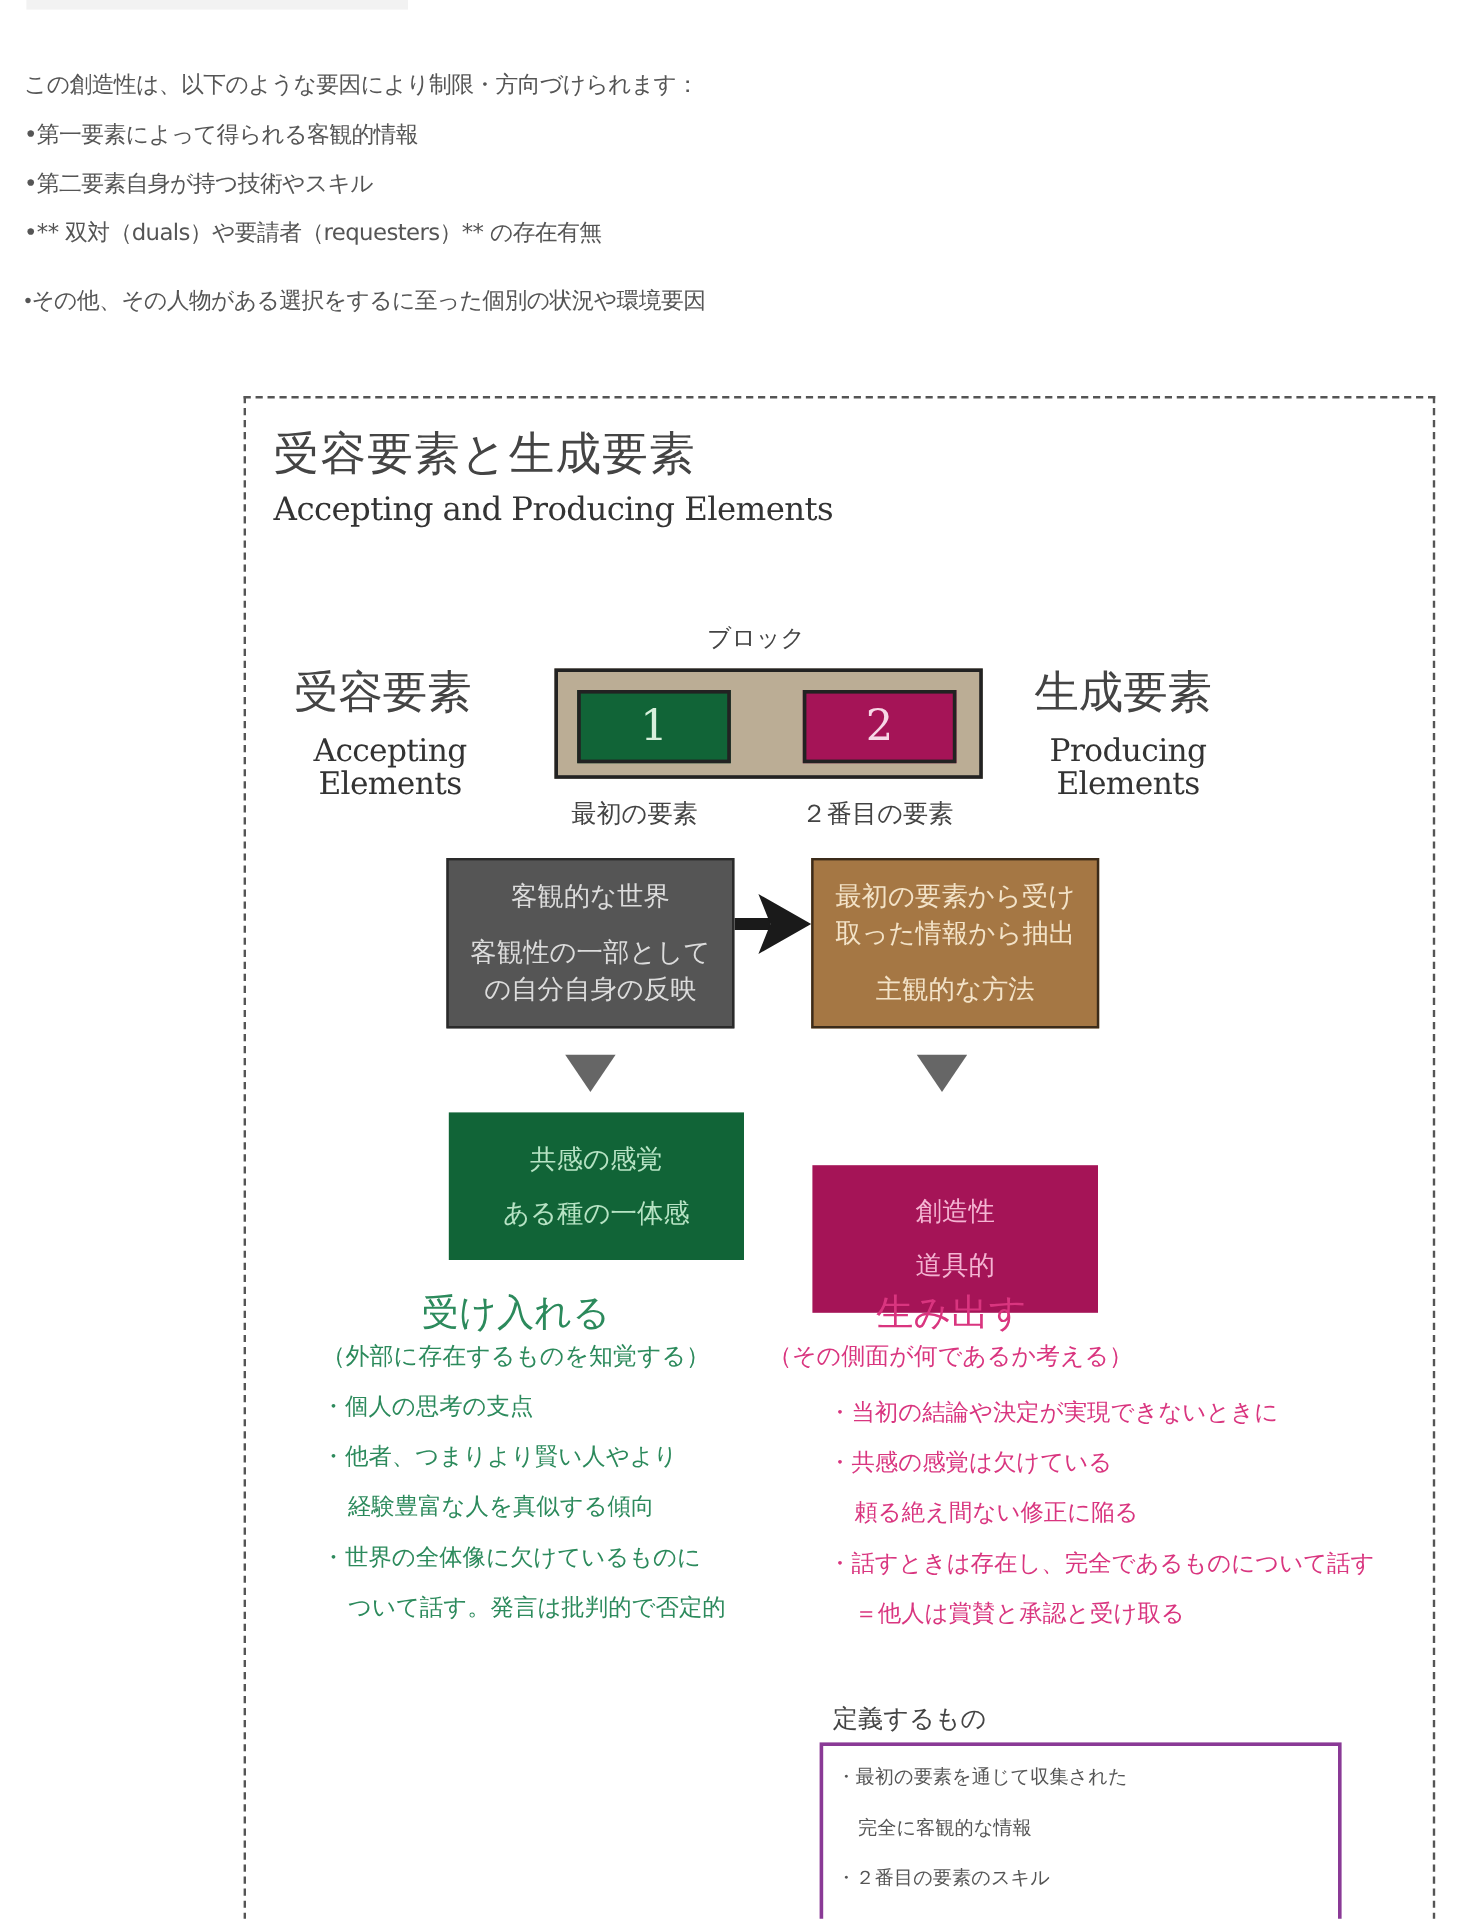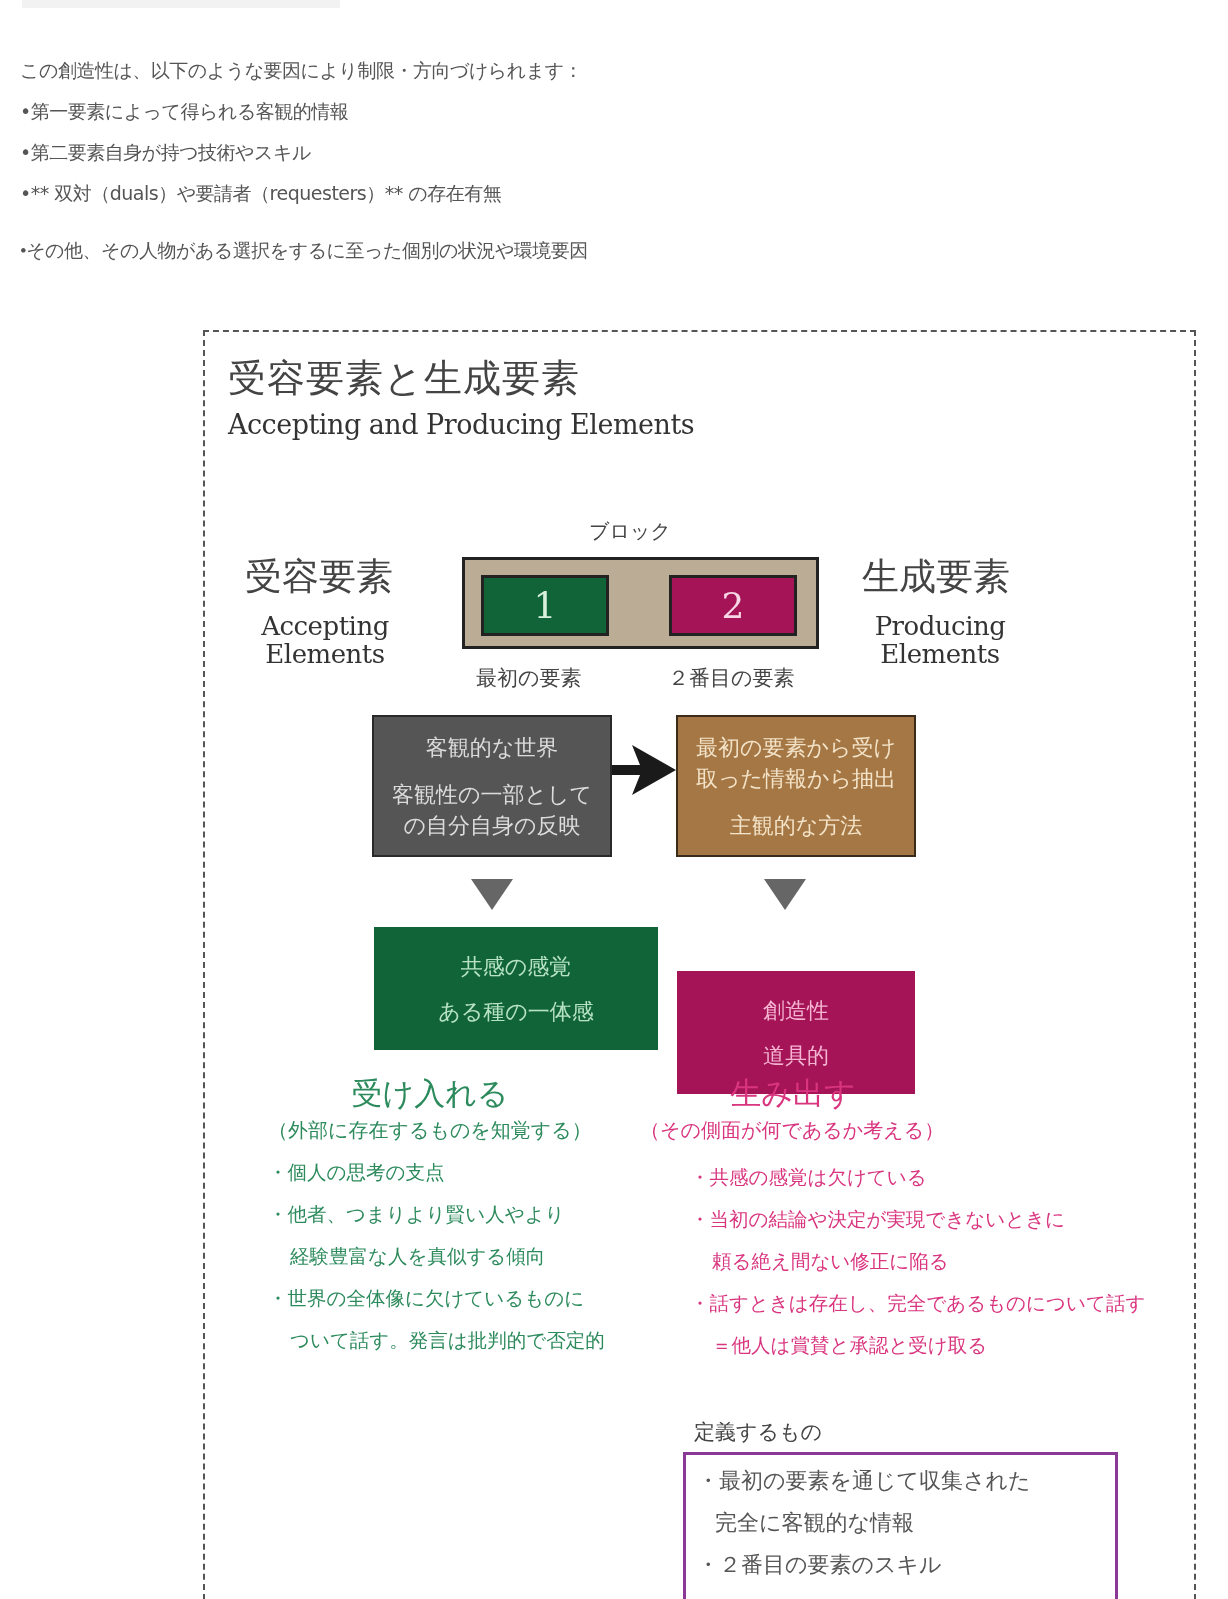--- a/index.html
+++ b/index.html
@@ -27,37 +27,37 @@
   .elem-caption { top: 664px; font-size: 21px; color: #444; white-space: nowrap; }
   .box { display: flex; flex-direction: column; align-items: center; justify-content: center;
          text-align: center; box-sizing: border-box; }
   .box-gray { left: 372px; top: 715px; width: 240px; height: 142px; background: #555555; border: 2px solid #2a2a2a;
               color: #dcdcdc; font-size: 22px; line-height: 31px; }
   .box-brown { left: 676px; top: 715px; width: 240px; height: 142px; background: #a57744; border: 2px solid #3b2b1a;
                color: #f3e3c8; font-size: 22px; line-height: 31px; }
   .gap { height: 16px; }
   .tri { width: 0; height: 0; border-left: 21px solid transparent; border-right: 21px solid transparent;
          border-top: 31px solid #666; }
-  .box-green { left: 374px; top: 927px; width: 284px; height: 123px; background: #116437; color: #b7e3c4;
+  .box-green { left: 374px; top: 927px; width: 246px; height: 123px; background: #116437; color: #b7e3c4;
                font-size: 22px; line-height: 45px; }
   .box-magenta { left: 677px; top: 927px; width: 238px; height: 123px; background: #a51457; color: #f4b4d2;
                  font-size: 22px; line-height: 45px; margin-top: 44px; }
   .head-green { left: 340px; top: 1073px; width: 180px; text-align: center; font-size: 31px; color: #2c8a5c; }
   .head-pink { left: 693px; top: 1073px; width: 200px; text-align: center; font-size: 31px; color: #d9357f; }
   .sub-green { left: 268px; top: 1117px; font-size: 20px; color: #2c8a5c; white-space: nowrap; }
   .sub-pink { left: 640px; top: 1117px; font-size: 20px; color: #d9357f; white-space: nowrap; }
   .list { font-size: 19.5px; white-space: nowrap; font-family: Liberation Serif, serif; }
   .list div { height: 42px; line-height: 42px; }
   .list .indent { padding-left: 22px; }
   .list-green { left: 268px; top: 1152px; color: #2c8a5c; }
   .list-pink { left: 690px; top: 1157px; color: #d9357f; }
   .def-title { left: 694px; top: 1418px; font-size: 21px; color: #444; }
   .def-box { left: 683px; top: 1452px; width: 435px; height: 180px; border: 3px solid #8a3a96; box-sizing: border-box;
              background: #fff; }
-  .def-list { left: 697px; top: 1460px; font-size: 22px; color: #555; }
+  .def-list { left: 697px; top: 1460px; font-size: 16px; color: #555; }
   .def-list div { height: 42px; line-height: 42px; }
   .def-list .indent { padding-left: 18px; }
 </style>
 </head>
 <body>
 
 <div class="abs faint-top"></div>
 
 <div class="abs intro" style="top:58px;">この創造性は、以下のような要因により制限・方向づけられます：</div>
 <div class="abs intro" style="top:99px;">•第一要素によって得られる客観的情報</div>
@@ -126,22 +126,22 @@
   <div>・個人の思考の支点</div>
   <div>・他者、つまりより賢い人やより</div>
   <div class="indent">経験豊富な人を真似する傾向</div>
   <div>・世界の全体像に欠けているものに</div>
   <div class="indent">ついて話す。発言は批判的で否定的</div>
 </div>
 
 <div class="abs head-pink">生み出す</div>
 <div class="abs sub-pink">（その側面が何であるか考える）</div>
 <div class="abs list list-pink">
+  <div>・当初の結論や決定が実現できないときに</div>
   <div>・共感の感覚は欠けている</div>
-  <div>・当初の結論や決定が実現できないときに</div>
   <div class="indent">頼る絶え間ない修正に陥る</div>
   <div>・話すときは存在し、完全であるものについて話す</div>
   <div class="indent">＝他人は賞賛と承認と受け取る</div>
 </div>
 
 <div class="abs def-title">定義するもの</div>
 <div class="abs def-box"></div>
 <div class="abs def-list">
   <div>・最初の要素を通じて収集された</div>
   <div class="indent">完全に客観的な情報</div>

